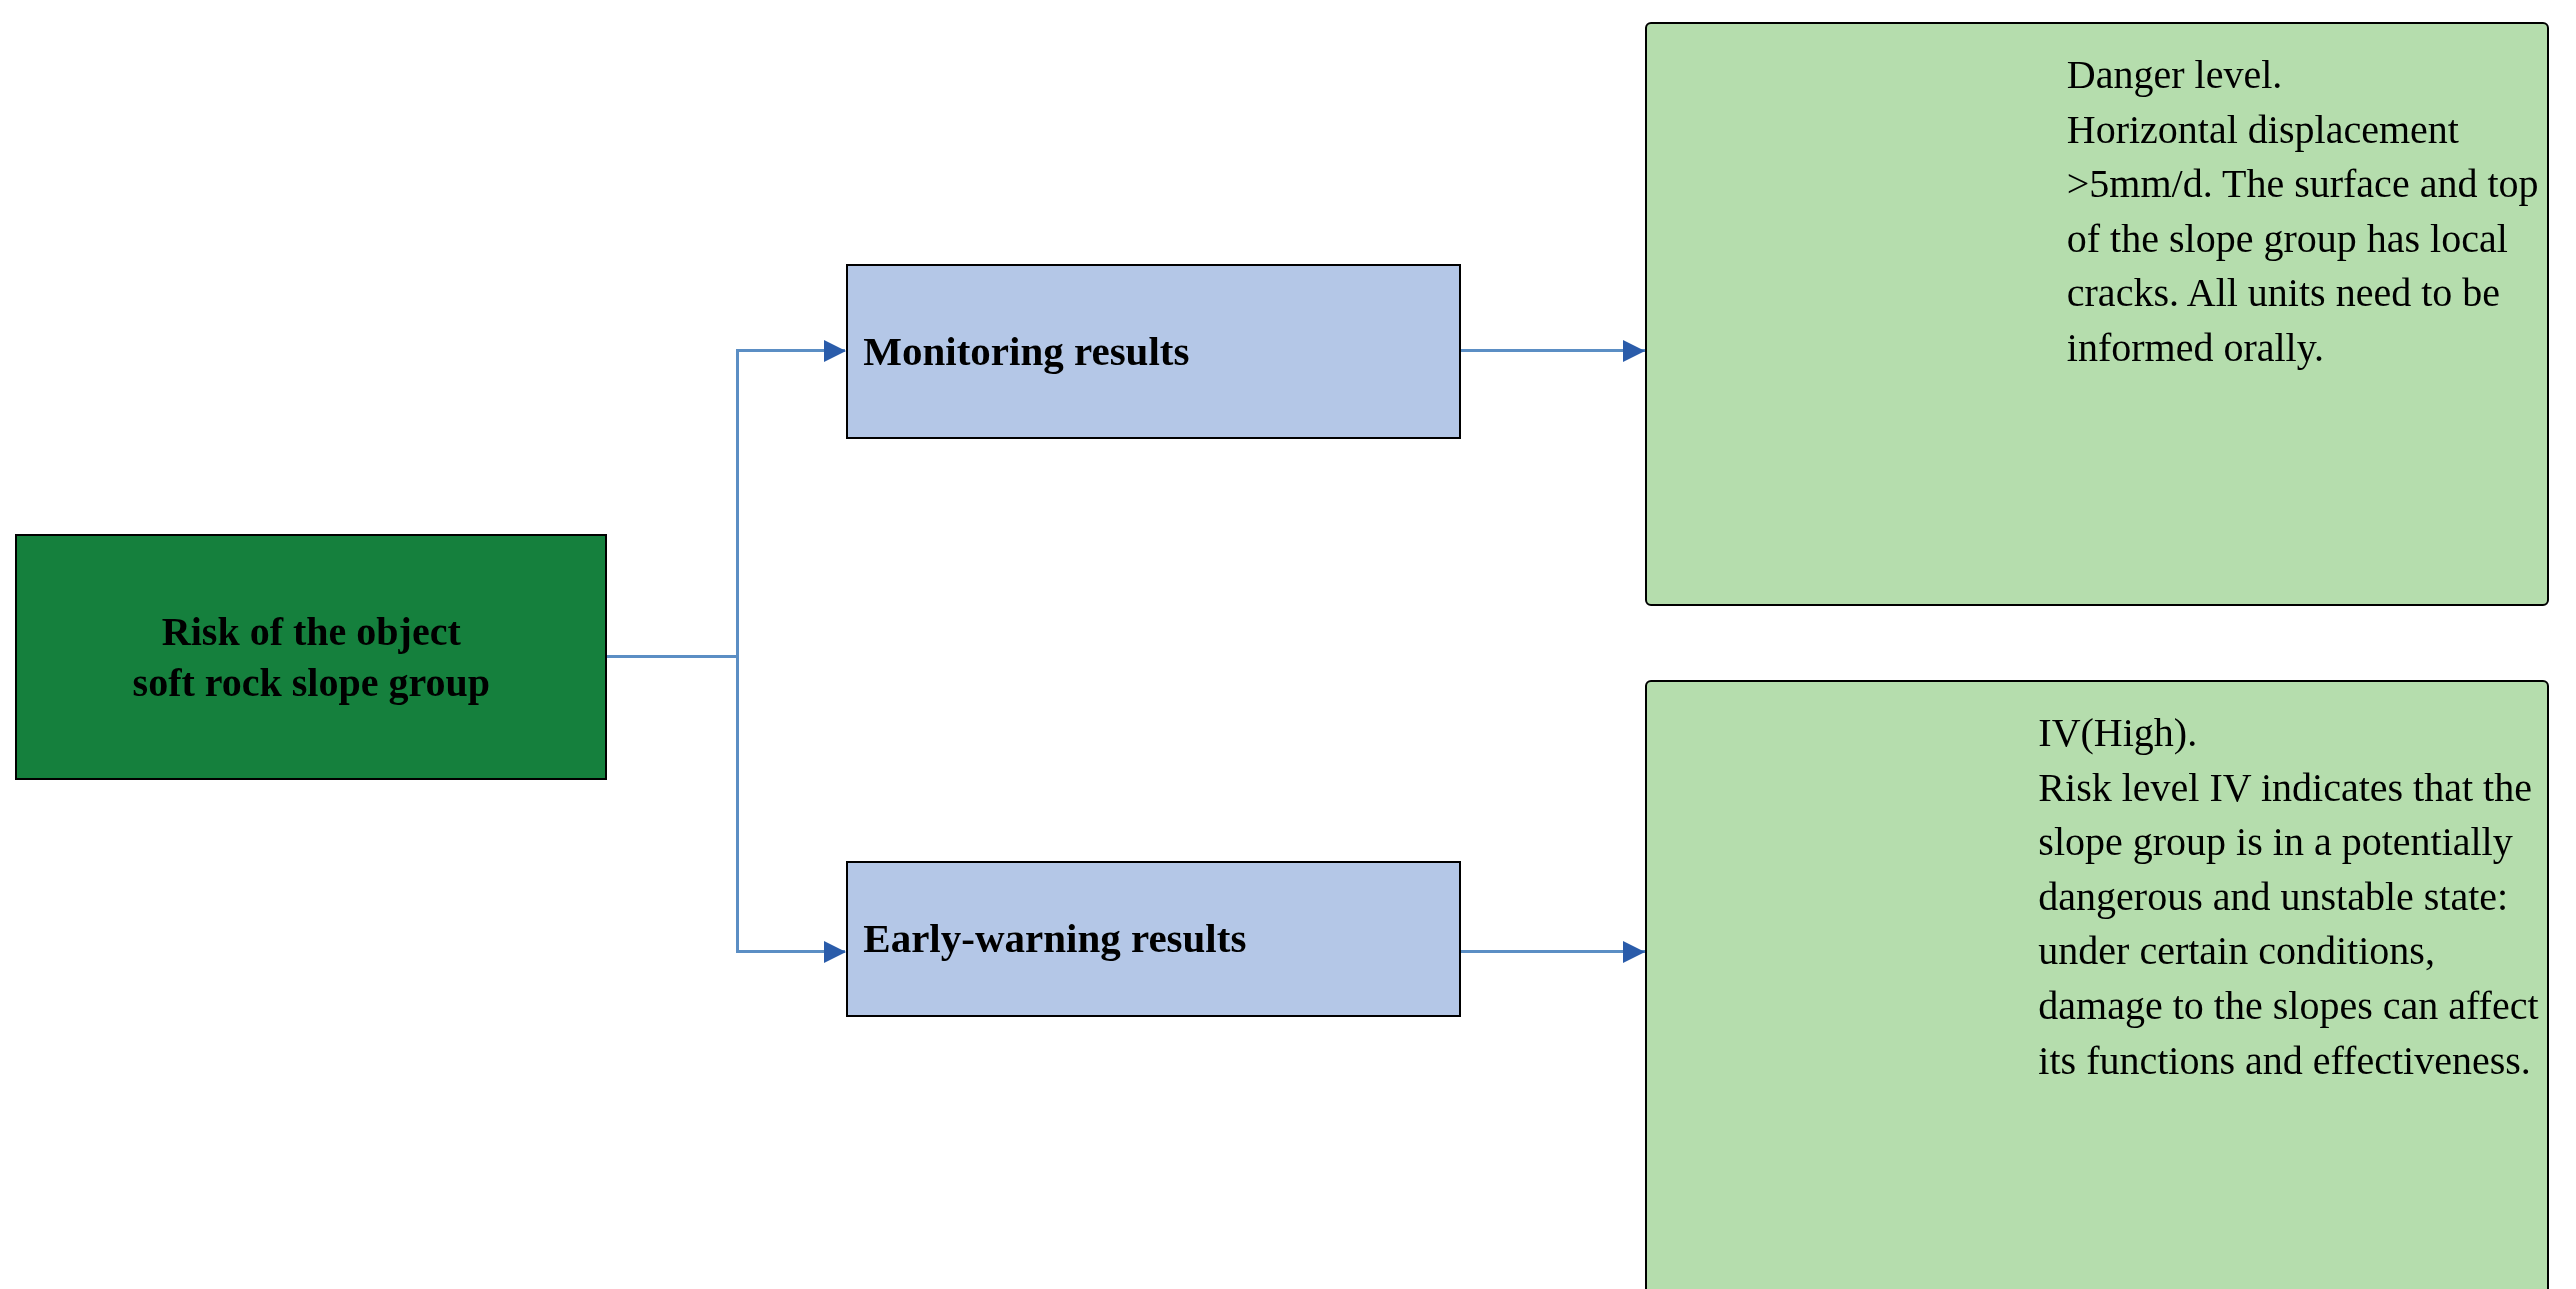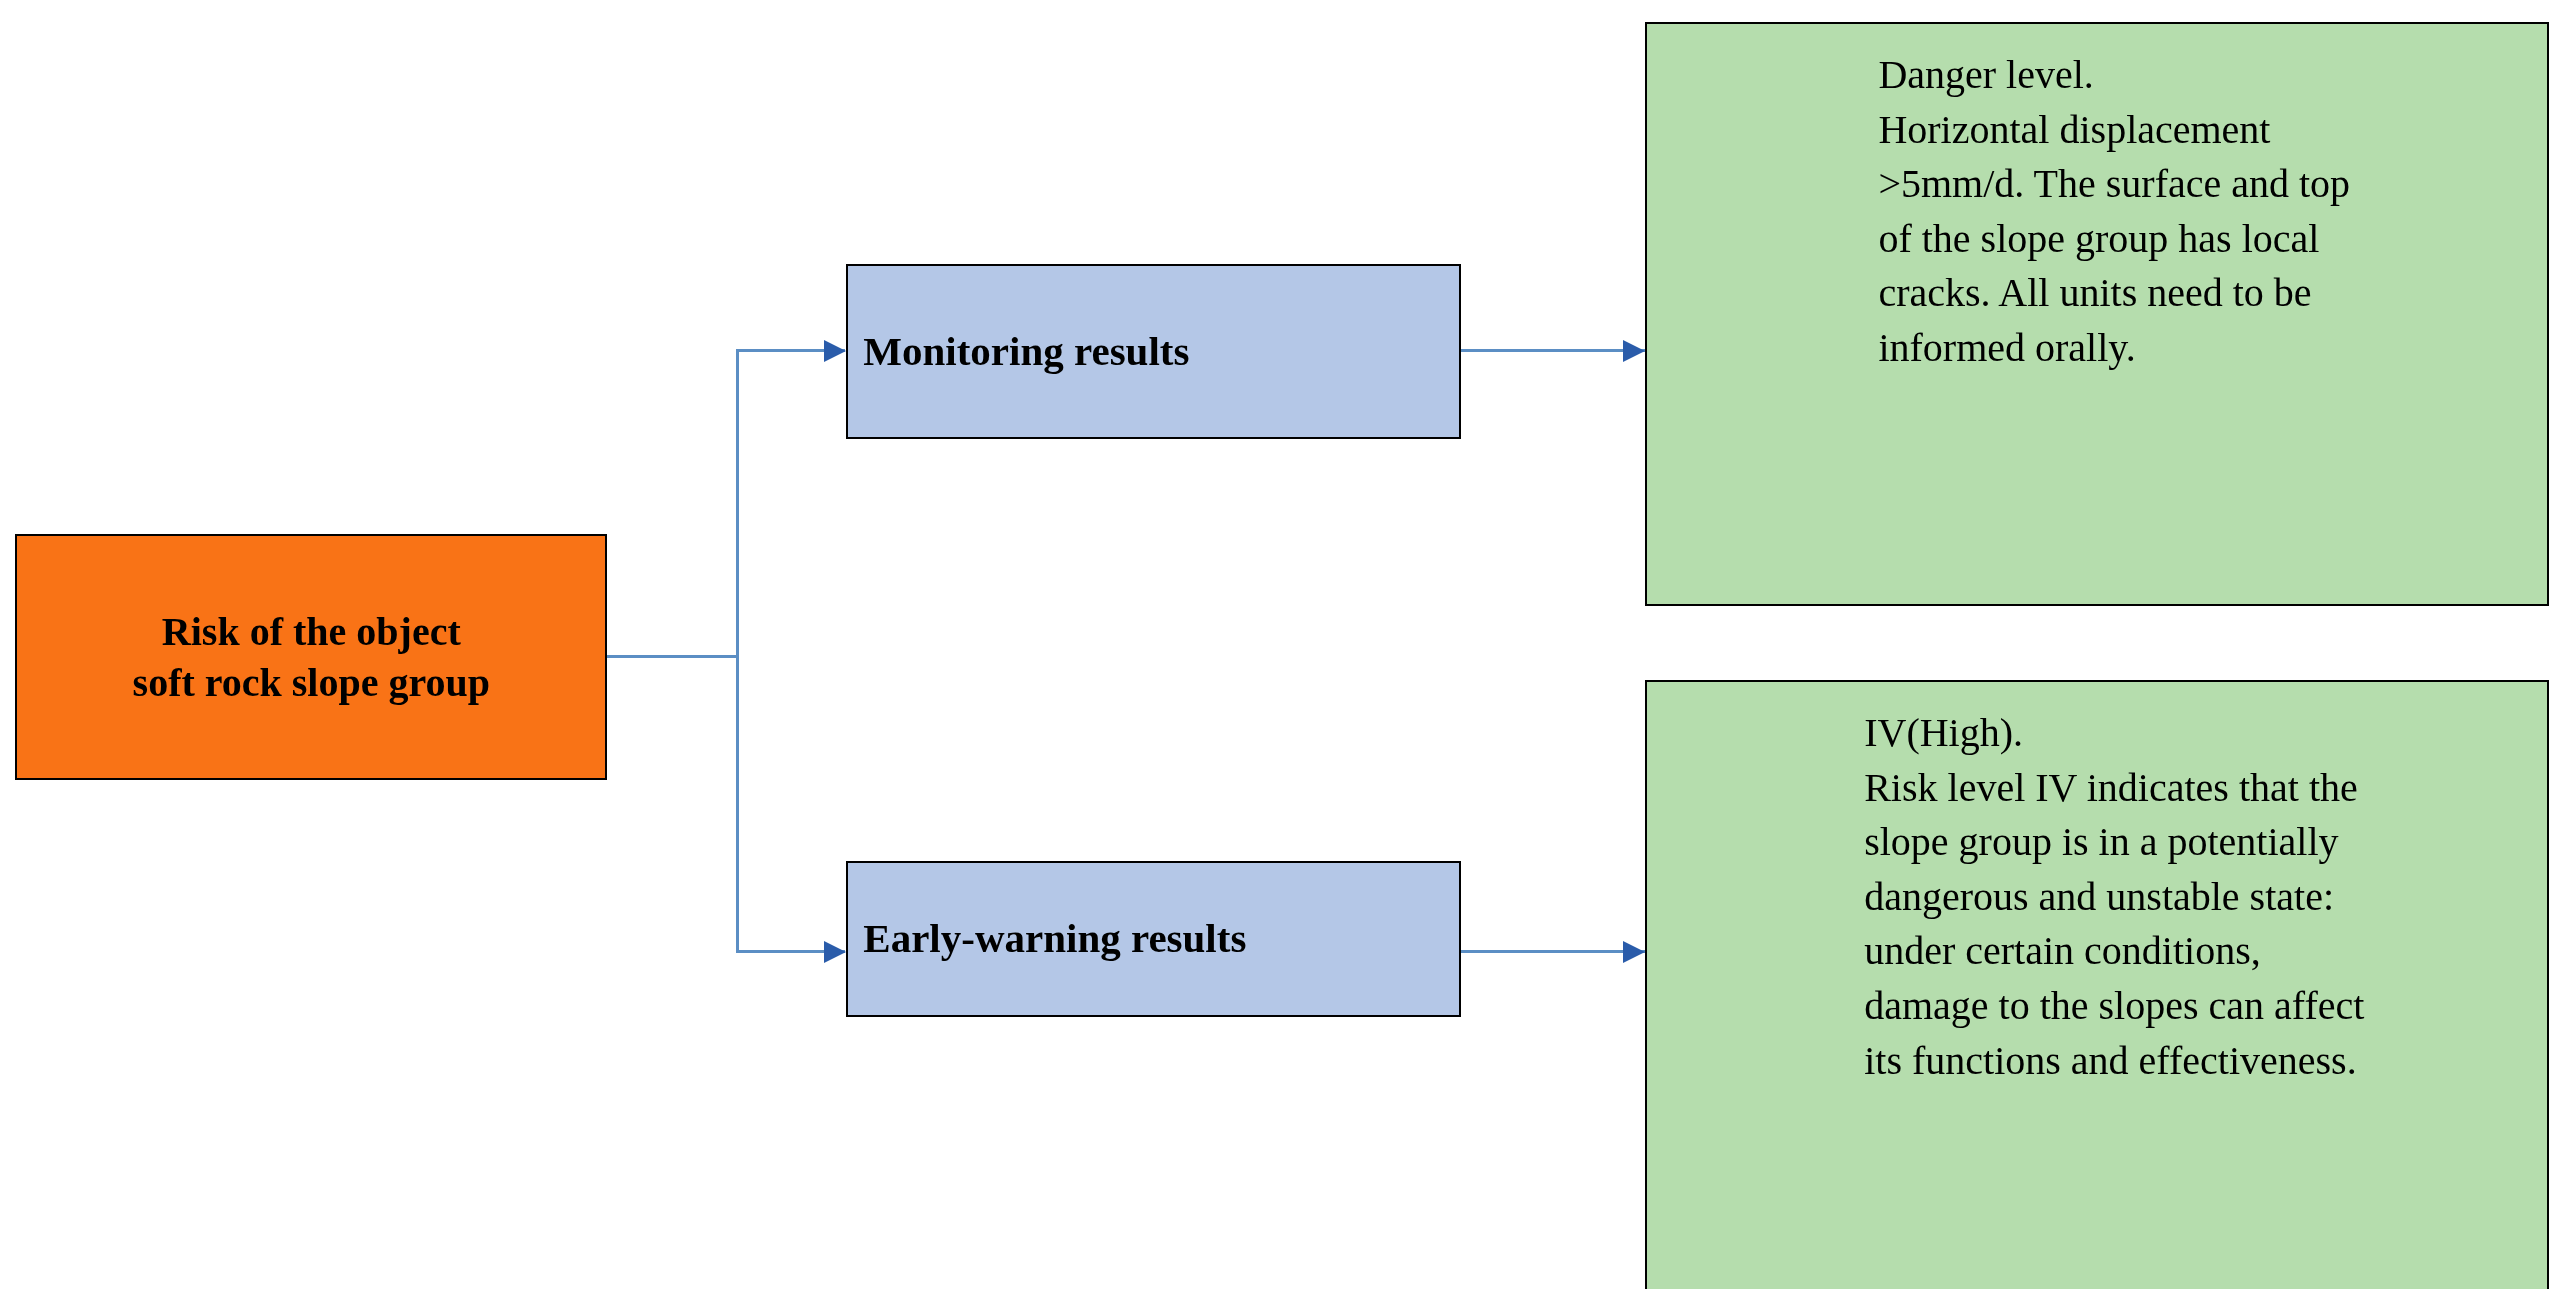--- a/index.html
+++ b/index.html
@@ -21,21 +21,21 @@
   .node {
     position: absolute;
     box-sizing: border-box;
     border: 2.6px solid #000000;
     display: flex;
     color: #000000;
   }
 
   
   .node-root {
-    background: #f97316;
+    background: #15803d;
     align-items: center;
     justify-content: center;
     text-align: center;
   }
   .node-root .node-text {
     font-size: 40px;
     line-height: 1.28;
     font-weight: 700;
     white-space: pre-line;
     padding: 0 12px;
@@ -52,21 +52,22 @@
     line-height: 1.2;
     padding-left: 15.3px;
     white-space: nowrap;
     font-weight: bold;
   }
 
   
   .node-detail {
     background: #b5ddad;
     align-items: flex-start;
-    justify-content: center;
+    justify-content: flex-end;
+    border-radius: 6px;
   }
   .node-detail .node-text {
     font-size: 40px;
     line-height: 1.365;
     white-space: pre-line;
     padding: 24px 8.5px 0 43px;
   }
 
   
   .conn {

